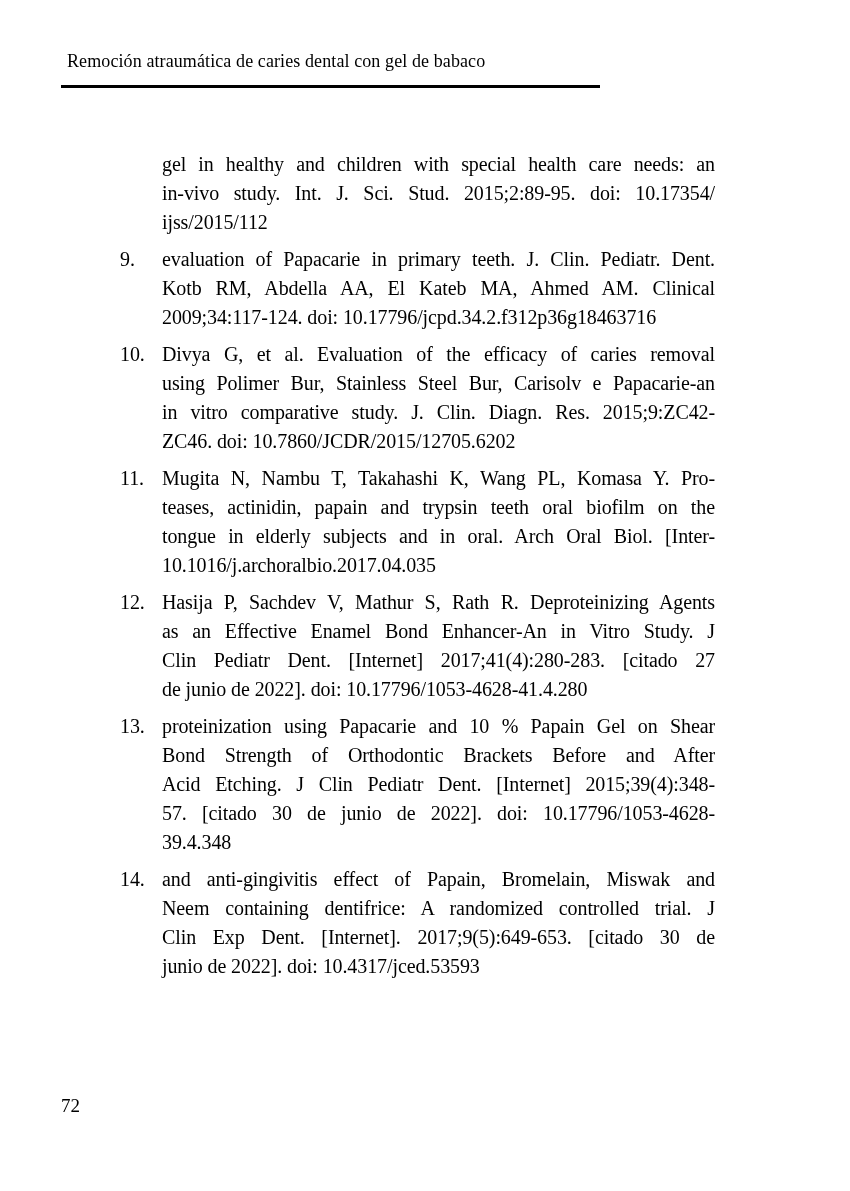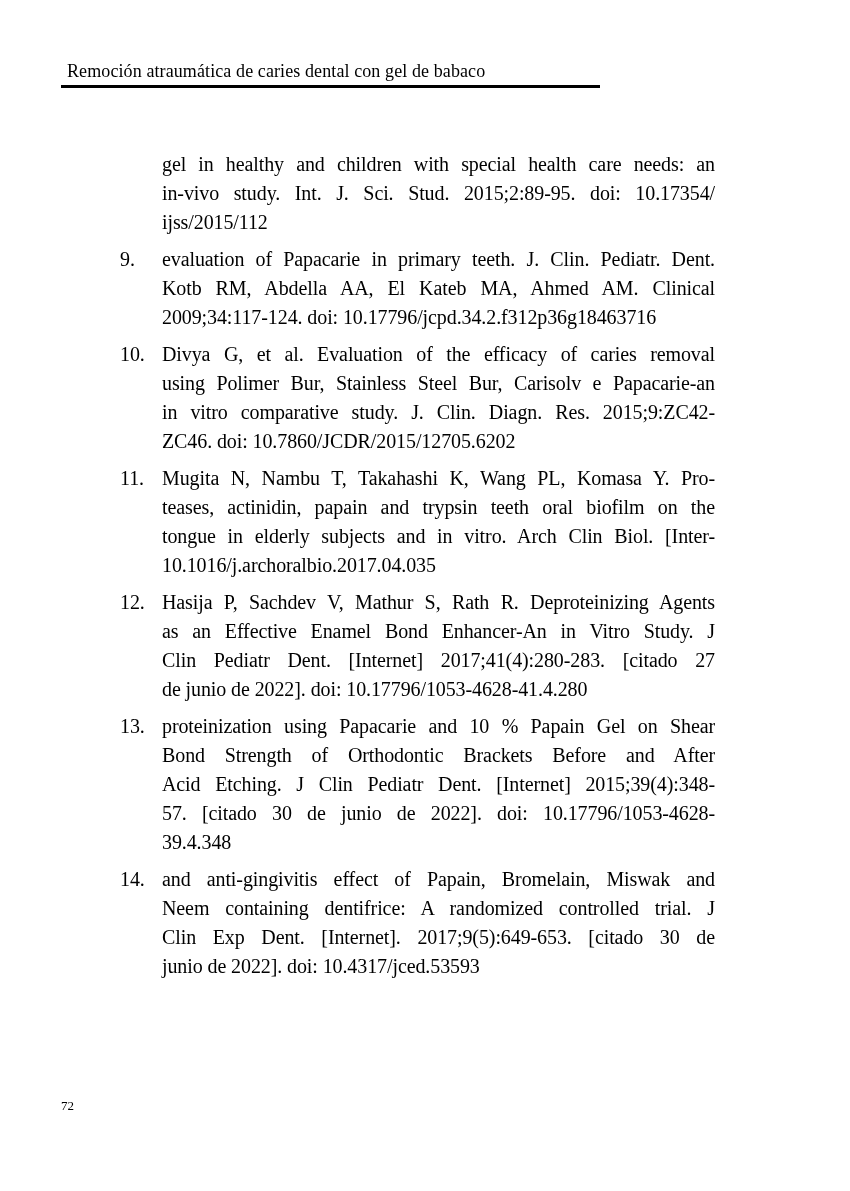--- a/index.html
+++ b/index.html
@@ -12,21 +12,21 @@
     width: 850px;
     height: 1191px;
     background: #ffffff;
     color: #000000;
     font-family: "Liberation Serif", "DejaVu Serif", serif;
     overflow: hidden;
   }
   .running-title {
     position: absolute;
     left: 67px;
-    top: 60px;
+    top: 50px;
     font-size: 18px;
     line-height: 22px;
     letter-spacing: 0.1px;
     white-space: nowrap;
   }
   .header-rule {
     position: absolute;
     left: 61px;
     top: 85px;
     width: 539px;
@@ -58,21 +58,21 @@
     text-align-last: justify;
   }
   .ref-line.last {
     text-align: justify;
     text-align-last: left;
   }
   .page-number {
     position: absolute;
     left: 61px;
     top: 1094px;
-    font-size: 13px;
+    font-size: 19px;
     line-height: 23px;
   }
 </style>
 </head>
 <body>
 
 <div class="page">
   <div class="running-title">Remoción atraumática de caries dental con gel de babaco</div>
   <div class="header-rule"></div>
 
@@ -92,21 +92,21 @@
         <span class="ref-num">10.</span>
         <div class="ref-line">Divya G, et al. Evaluation of the efficacy of caries removal</div>
         <div class="ref-line">using Polimer Bur, Stainless Steel Bur, Carisolv e Papacarie-an</div>
         <div class="ref-line">in vitro comparative study. J. Clin. Diagn. Res. 2015;9:ZC42-</div>
         <div class="ref-line last">ZC46. doi: 10.7860/JCDR/2015/12705.6202</div>
       </div>
       <div class="ref">
         <span class="ref-num">11.</span>
         <div class="ref-line">Mugita N, Nambu T, Takahashi K, Wang PL, Komasa Y. Pro-</div>
         <div class="ref-line">teases, actinidin, papain and trypsin teeth oral biofilm on the</div>
-        <div class="ref-line">tongue in elderly subjects and in vitro. Arch Clin Biol. [Inter-</div>
+        <div class="ref-line">tongue in elderly subjects and in oral. Arch Oral Biol. [Inter-</div>
         <div class="ref-line last">10.1016/j.archoralbio.2017.04.035</div>
       </div>
       <div class="ref">
         <span class="ref-num">12.</span>
         <div class="ref-line">Hasija P, Sachdev V, Mathur S, Rath R. Deproteinizing Agents</div>
         <div class="ref-line">as an Effective Enamel Bond Enhancer-An in Vitro Study. J</div>
         <div class="ref-line">Clin Pediatr Dent. [Internet] 2017;41(4):280-283. [citado 27</div>
         <div class="ref-line last">de junio de 2022]. doi: 10.17796/1053-4628-41.4.280</div>
       </div>
       <div class="ref">

